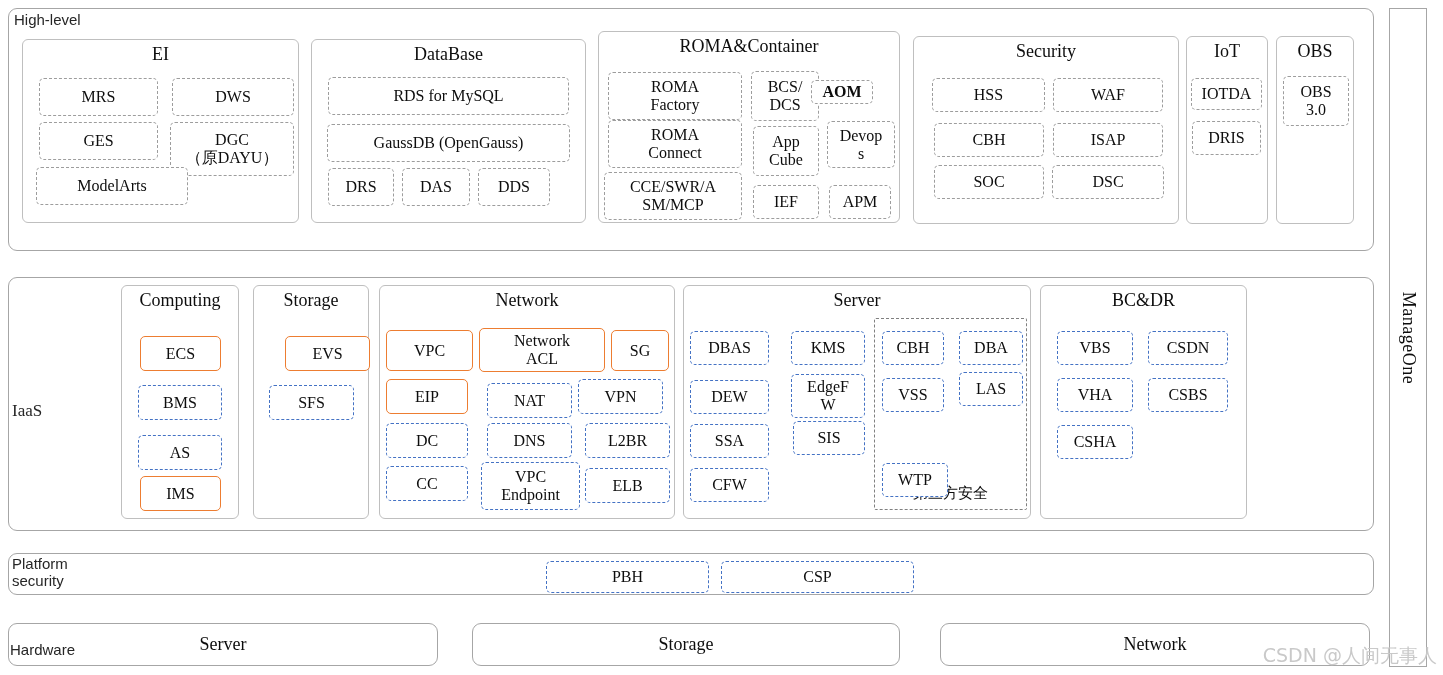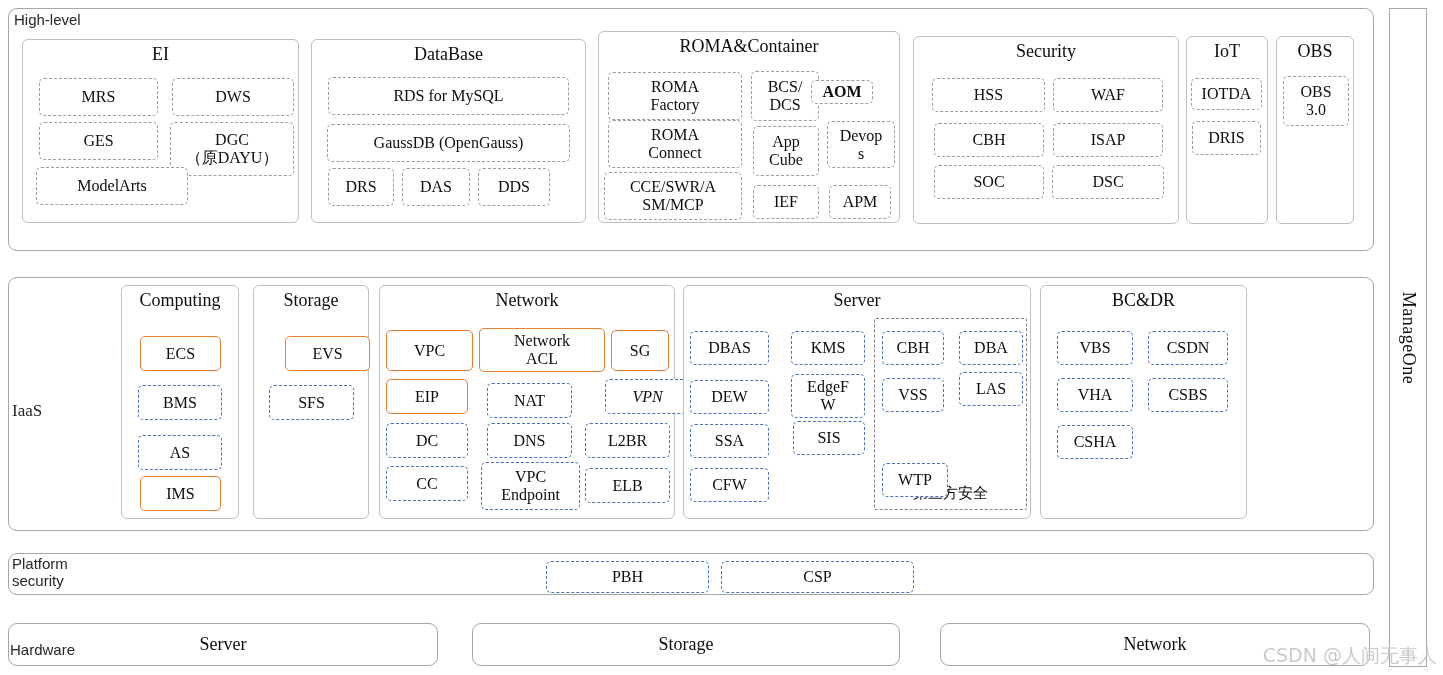--- a/index.html
+++ b/index.html
@@ -175,21 +175,21 @@
   <div class="panel-title">Network</div>
 </div>
 <div class="abs chip orange" style="left:386px;top:330px;width:87px;height:41px;">VPC</div>
 <div class="abs chip orange" style="left:479px;top:328px;width:126px;height:44px;flex-direction:column;">
   <span>Network</span>
   <span>ACL</span>
 </div>
 <div class="abs chip orange" style="left:611px;top:330px;width:58px;height:41px;">SG</div>
 <div class="abs chip orange" style="left:386px;top:379px;width:82px;height:35px;">EIP</div>
 <div class="abs chip blue" style="left:487px;top:383px;width:85px;height:35px;">NAT</div>
-<div class="abs chip blue" style="left:605px;top:379px;width:85px;height:35px;font-style:italic;">VPN</div>
+<div class="abs chip blue" style="left:578px;top:379px;width:85px;height:35px;">VPN</div>
 <div class="abs chip blue" style="left:386px;top:423px;width:82px;height:35px;">DC</div>
 <div class="abs chip blue" style="left:487px;top:423px;width:85px;height:35px;">DNS</div>
 <div class="abs chip blue" style="left:585px;top:423px;width:85px;height:35px;">L2BR</div>
 <div class="abs chip blue" style="left:386px;top:466px;width:82px;height:35px;">CC</div>
 <div class="abs chip blue" style="left:481px;top:462px;width:99px;height:48px;flex-direction:column;">
   <span>VPC</span>
   <span>Endpoint</span>
 </div>
 <div class="abs chip blue" style="left:585px;top:468px;width:85px;height:35px;">ELB</div>
 

